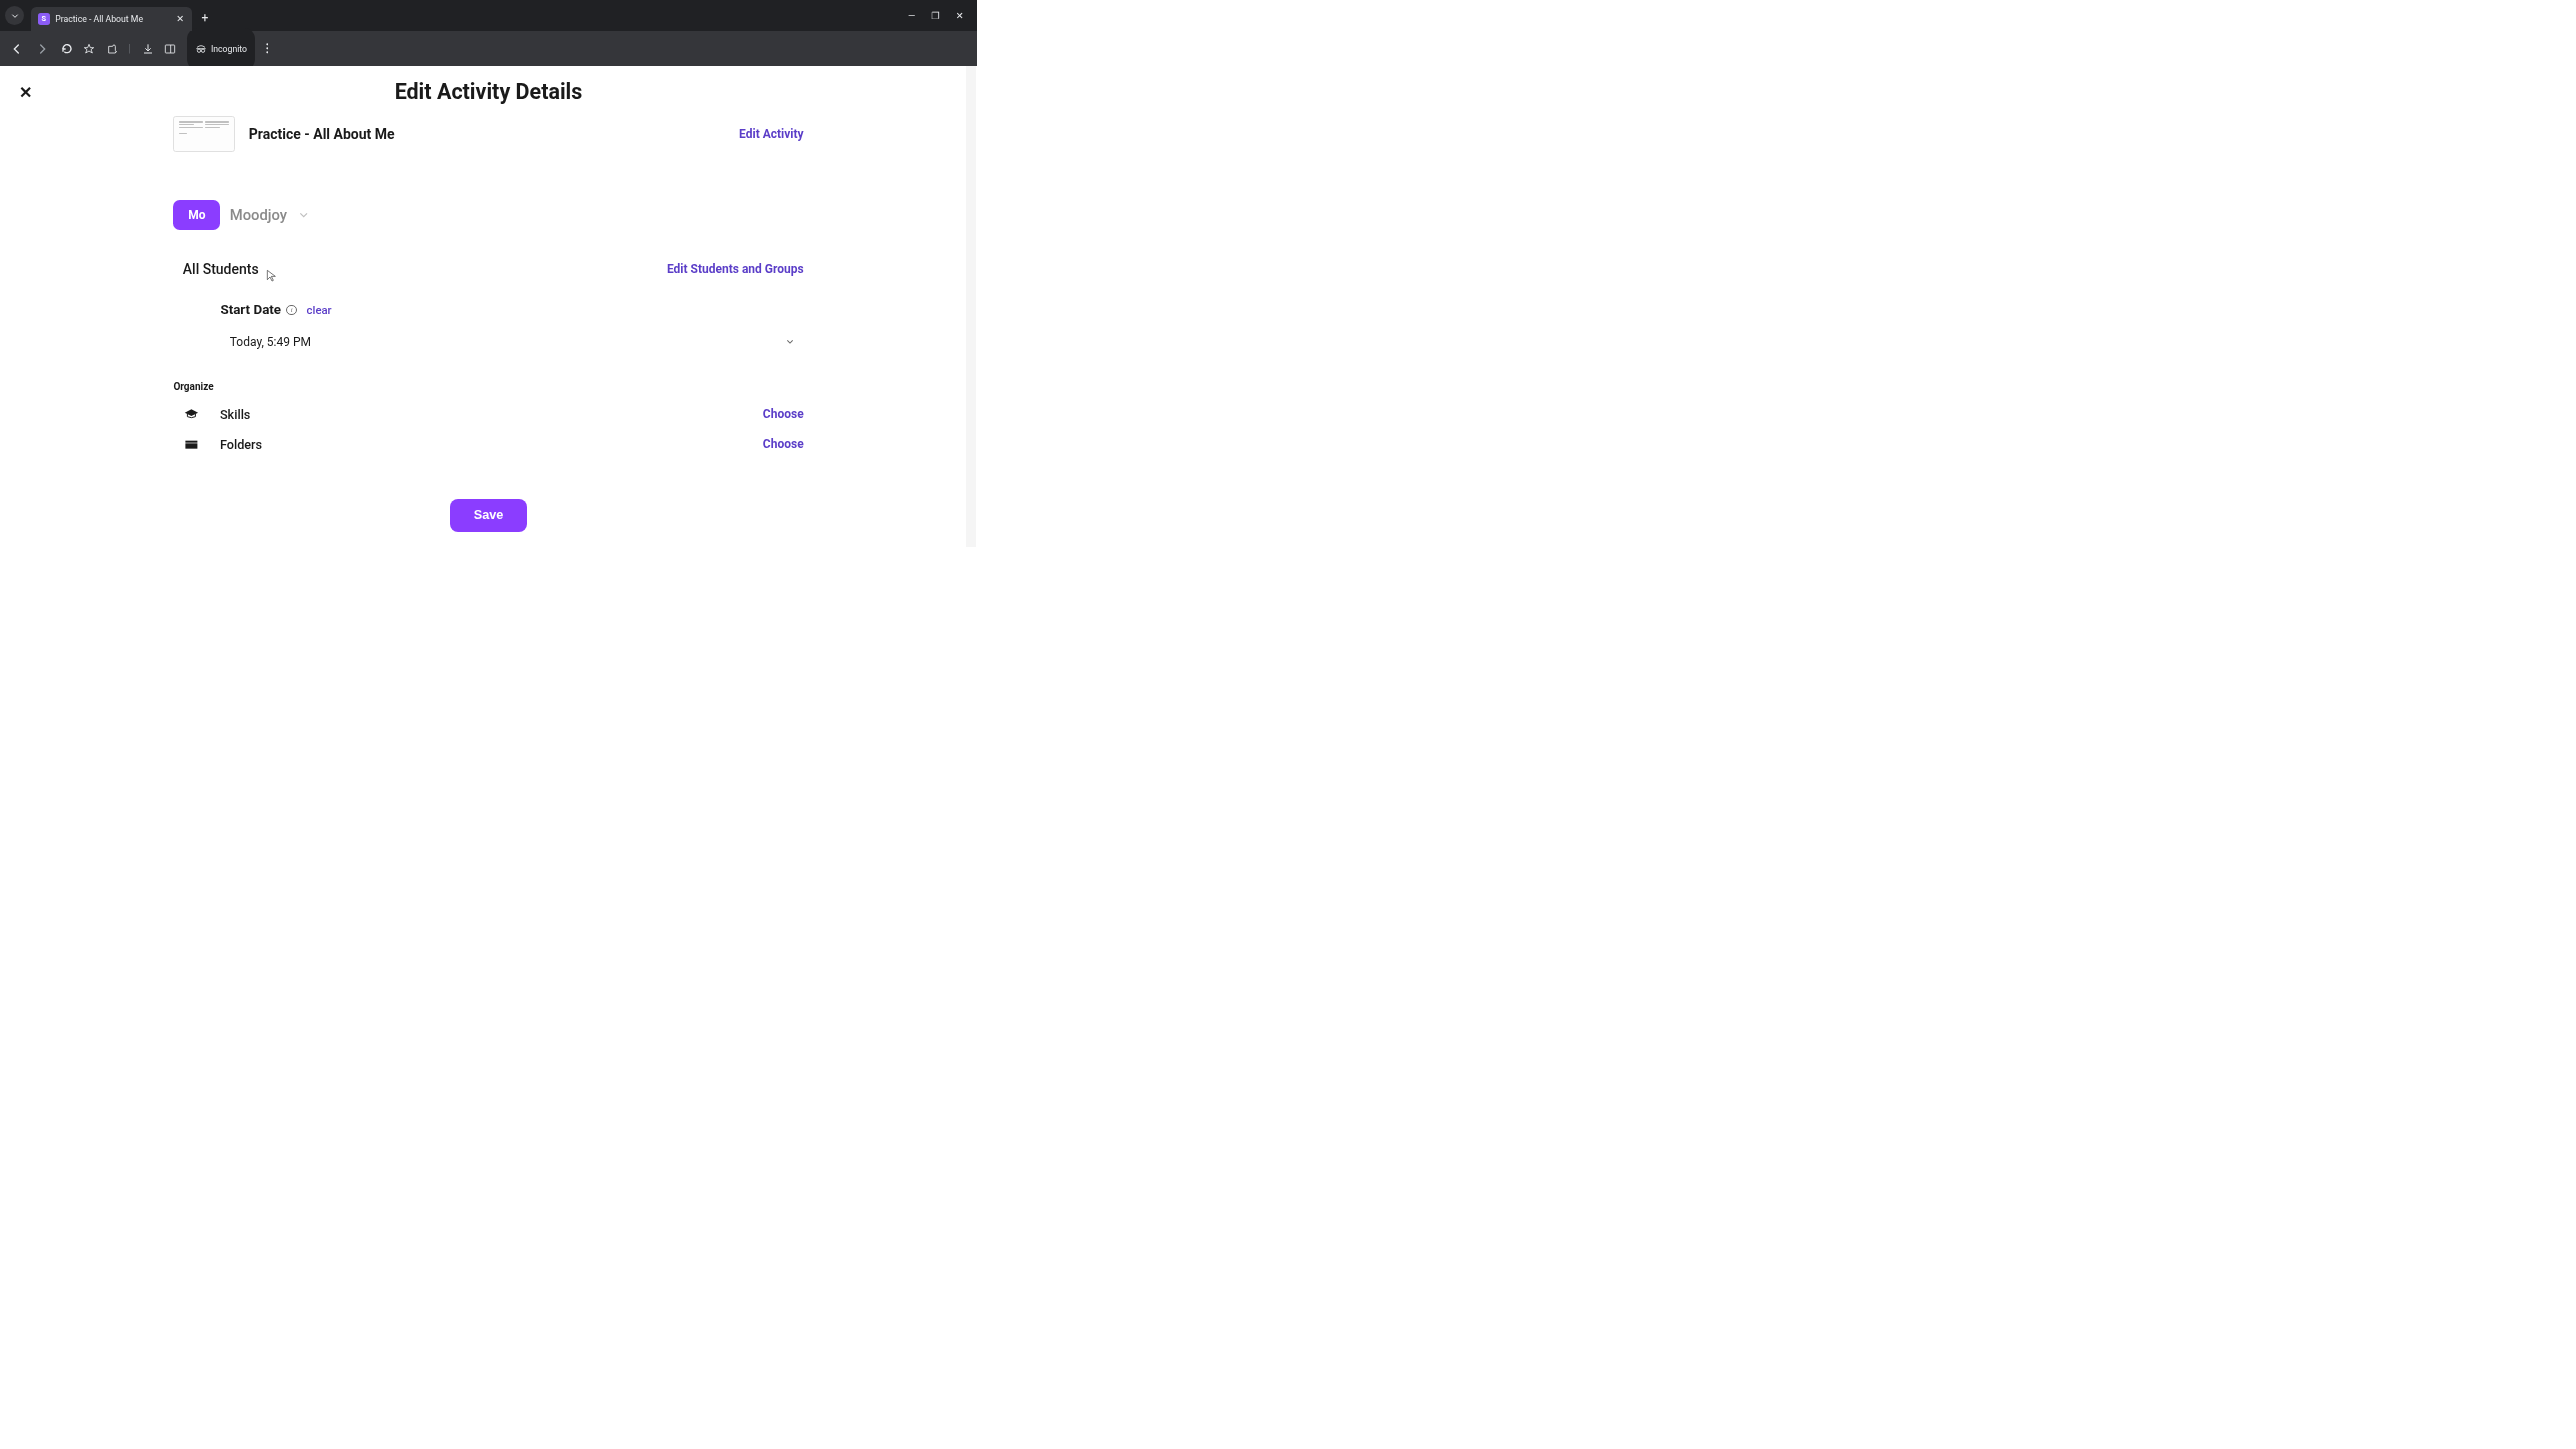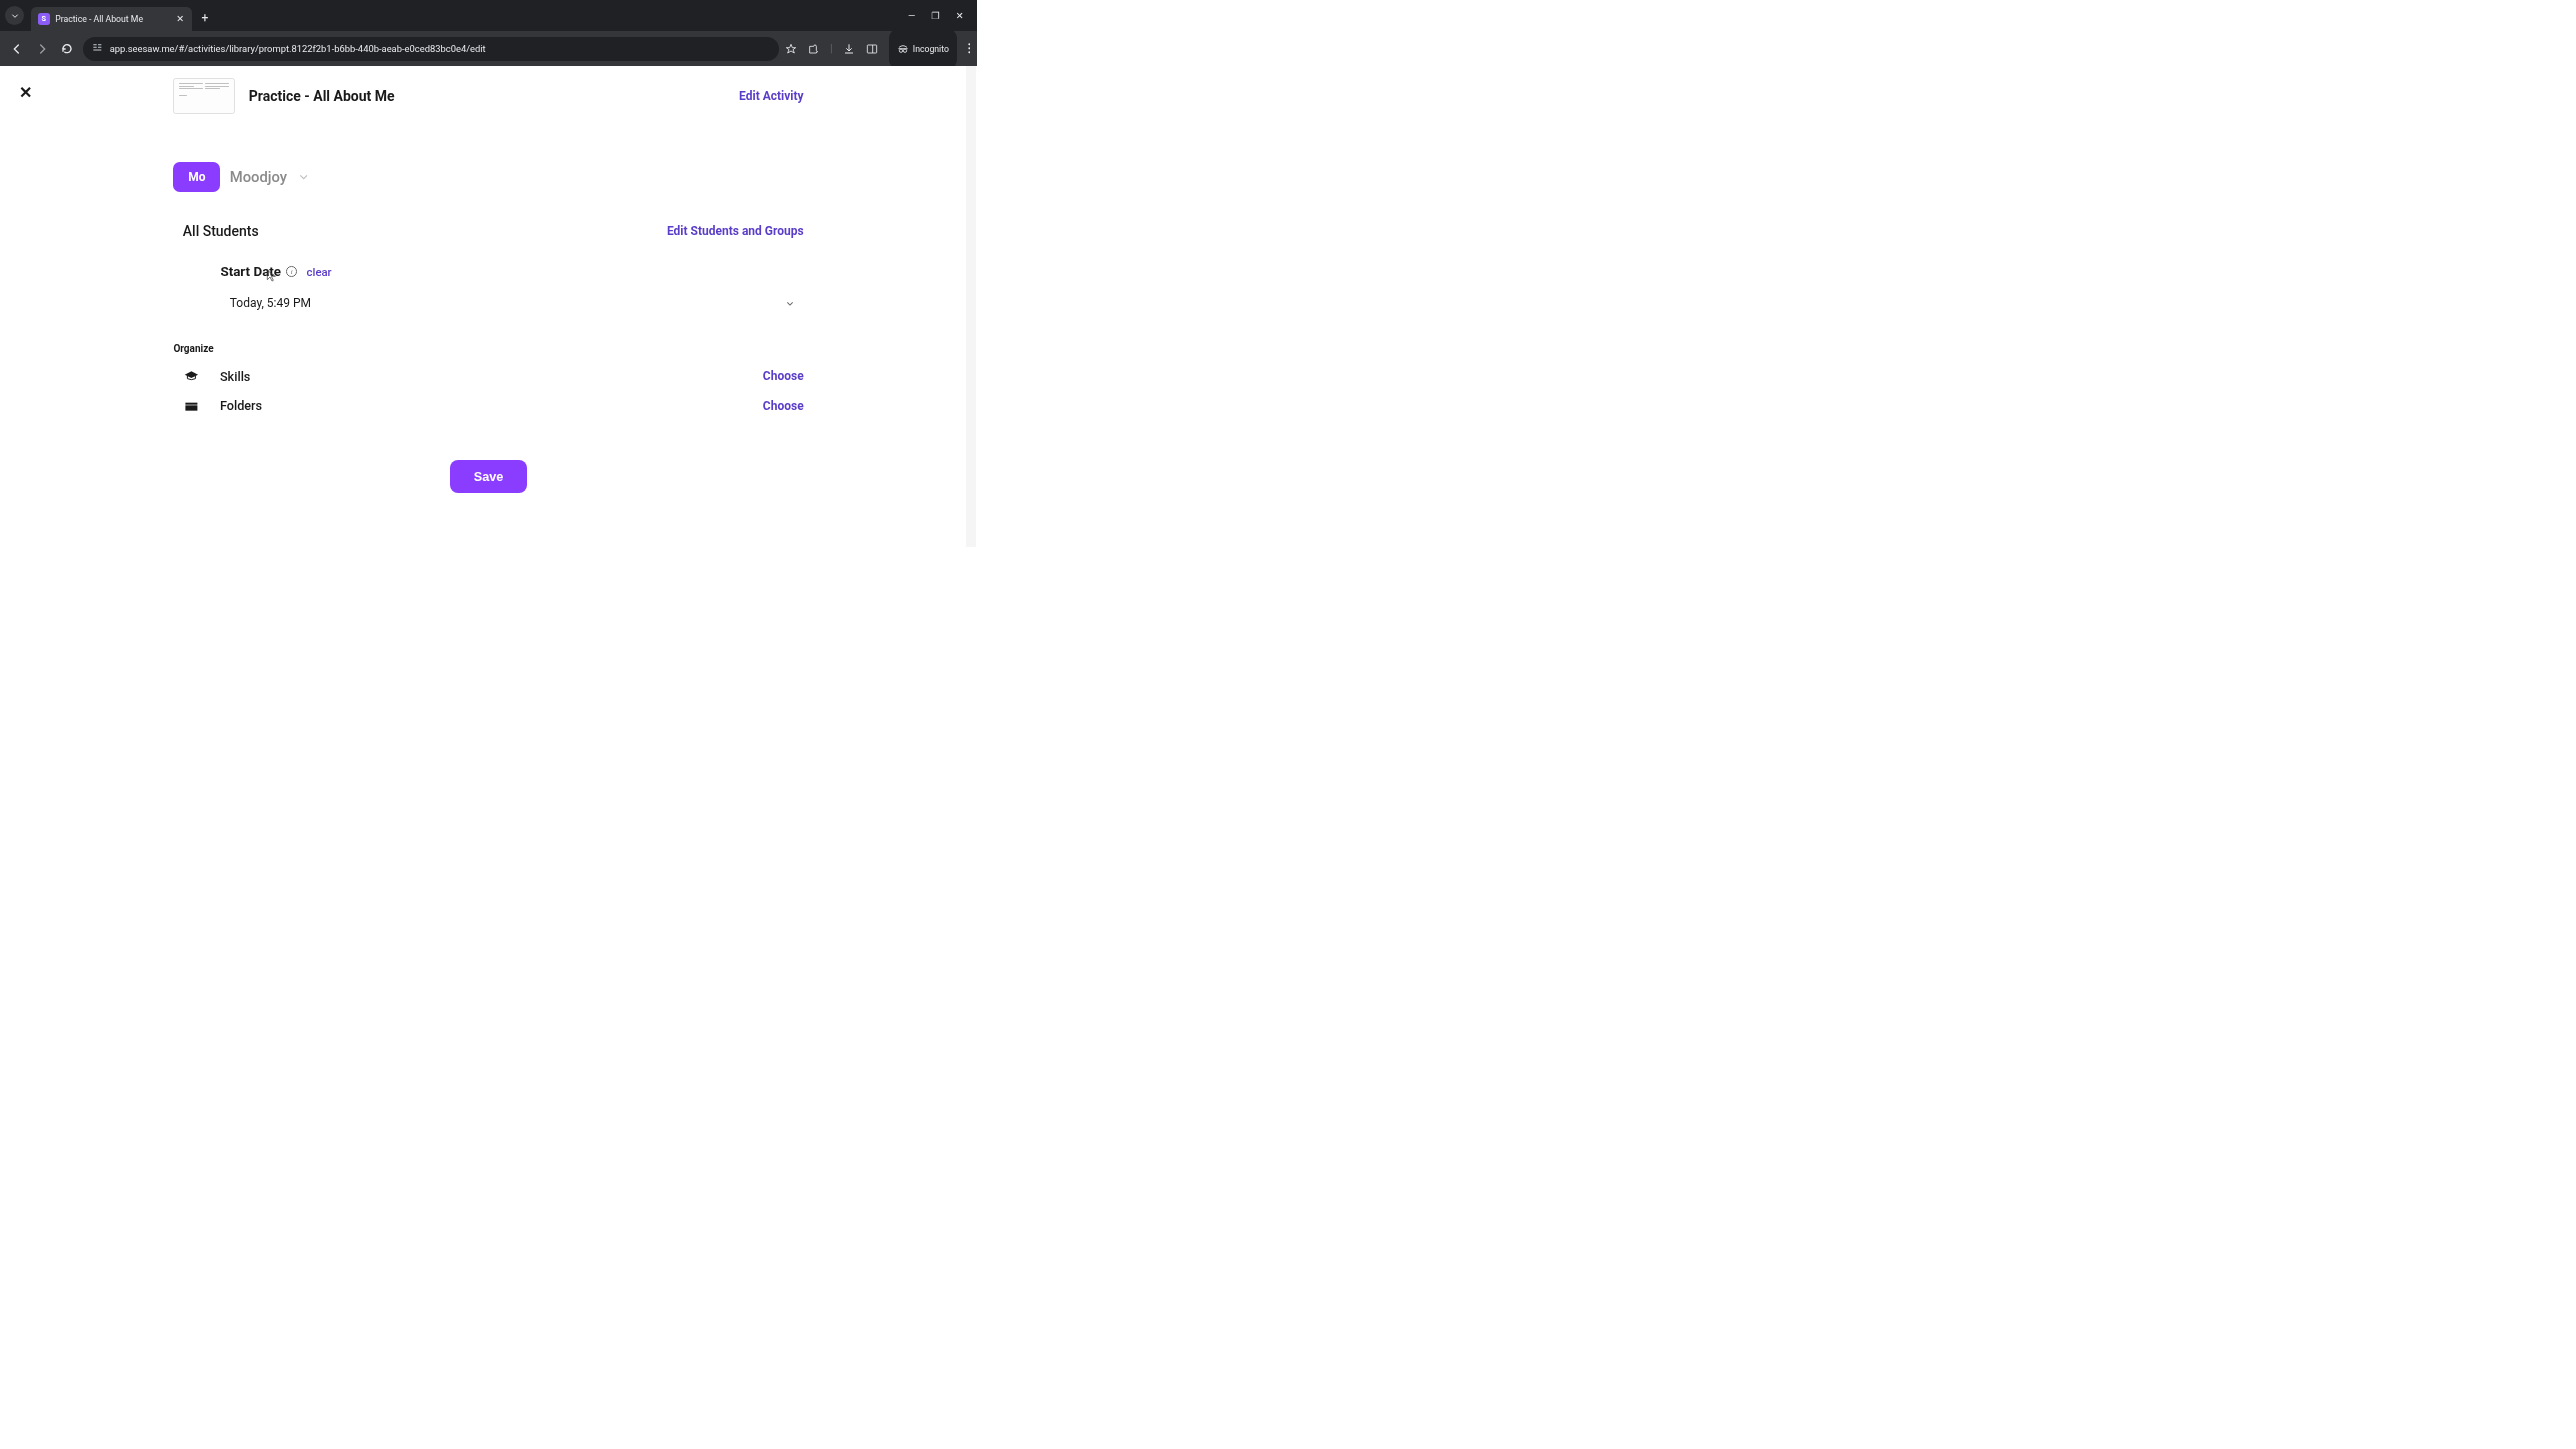--- a/index.html
+++ b/index.html
@@ -341,32 +341,20 @@
       <svg width="12" height="12" viewBox="0 0 18 18">
           <path d="M7 3 L13 9 L7 15" stroke="#9aa0a6" stroke-width="2" fill="none" stroke-linecap="round"></path>
         </svg>
     </div>
     <div class="nav-btn active">
       <svg width="12" height="12" viewBox="0 0 18 18">
           <path d="M3 9 A6 6 0 1 1 5 13" stroke="#e8eaed" stroke-width="2" fill="none"></path>
           <path d="M3 13 L3 9 L7 9" stroke="#e8eaed" stroke-width="2" fill="none"></path>
         </svg>
     </div>
-    <div class="url-field">
-      <span class="site-info">
-        <svg width="10.7" height="10.7" viewBox="0 0 16 16">
-            <rect x="2" y="3" width="5" height="2" fill="#9aa0a6"></rect>
-            <rect x="2" y="7" width="5" height="2" fill="#9aa0a6"></rect>
-            <rect x="9" y="3" width="5" height="2" fill="#9aa0a6"></rect>
-            <rect x="9" y="7" width="5" height="2" fill="#9aa0a6"></rect>
-            <rect x="2" y="11" width="12" height="2" fill="#9aa0a6"></rect>
-          </svg>
-      </span>
-      <span class="url-text">app.seesaw.me/#/activities/library/prompt.8122f2b1-b6bb-440b-aeab-e0ced83bc0e4/edit</span>
-    </div>
     <div class="addr-right">
       <span class="addr-icon">
         <svg width="12" height="12" viewBox="0 0 18 18">
             <path d="M9 2 L11 7 L16 7 L12 10 L14 15 L9 12 L4 15 L6 10 L2 7 L7 7 Z" stroke="#e8eaed" stroke-width="1.3" fill="none"></path>
           </svg>
       </span>
       <span class="addr-icon">
         <svg width="12" height="12" viewBox="0 0 18 18">
             <path d="M4 5 H10 A2 2 0 0 1 12 3 A2 2 0 0 1 14 5 V11 A2 2 0 0 0 16 13 A2 2 0 0 0 14 15 H4 Z" stroke="#e8eaed" stroke-width="1.3" fill="none"></path>
           </svg>
@@ -398,20 +386,21 @@
             <circle cx="2" cy="8" r="1.5" fill="#e8eaed"></circle>
             <circle cx="2" cy="14" r="1.5" fill="#e8eaed"></circle>
           </svg>
       </span>
     </div>
   </div>
 </div>
 
 <div class="page">
   <div class="close-x">✕</div>
+  <h1 class="page-title">Edit Activity Details</h1>
 
   <div class="content">
 
     <div class="activity-row">
       <div class="thumb">
         <div class="thumb-col">
           <div class="thumb-line"></div>
             <div class="thumb-line short"></div>
             <div class="thumb-line"></div>
           <div class="thumb-line" style="margin-top:4px;width:30%"></div>

